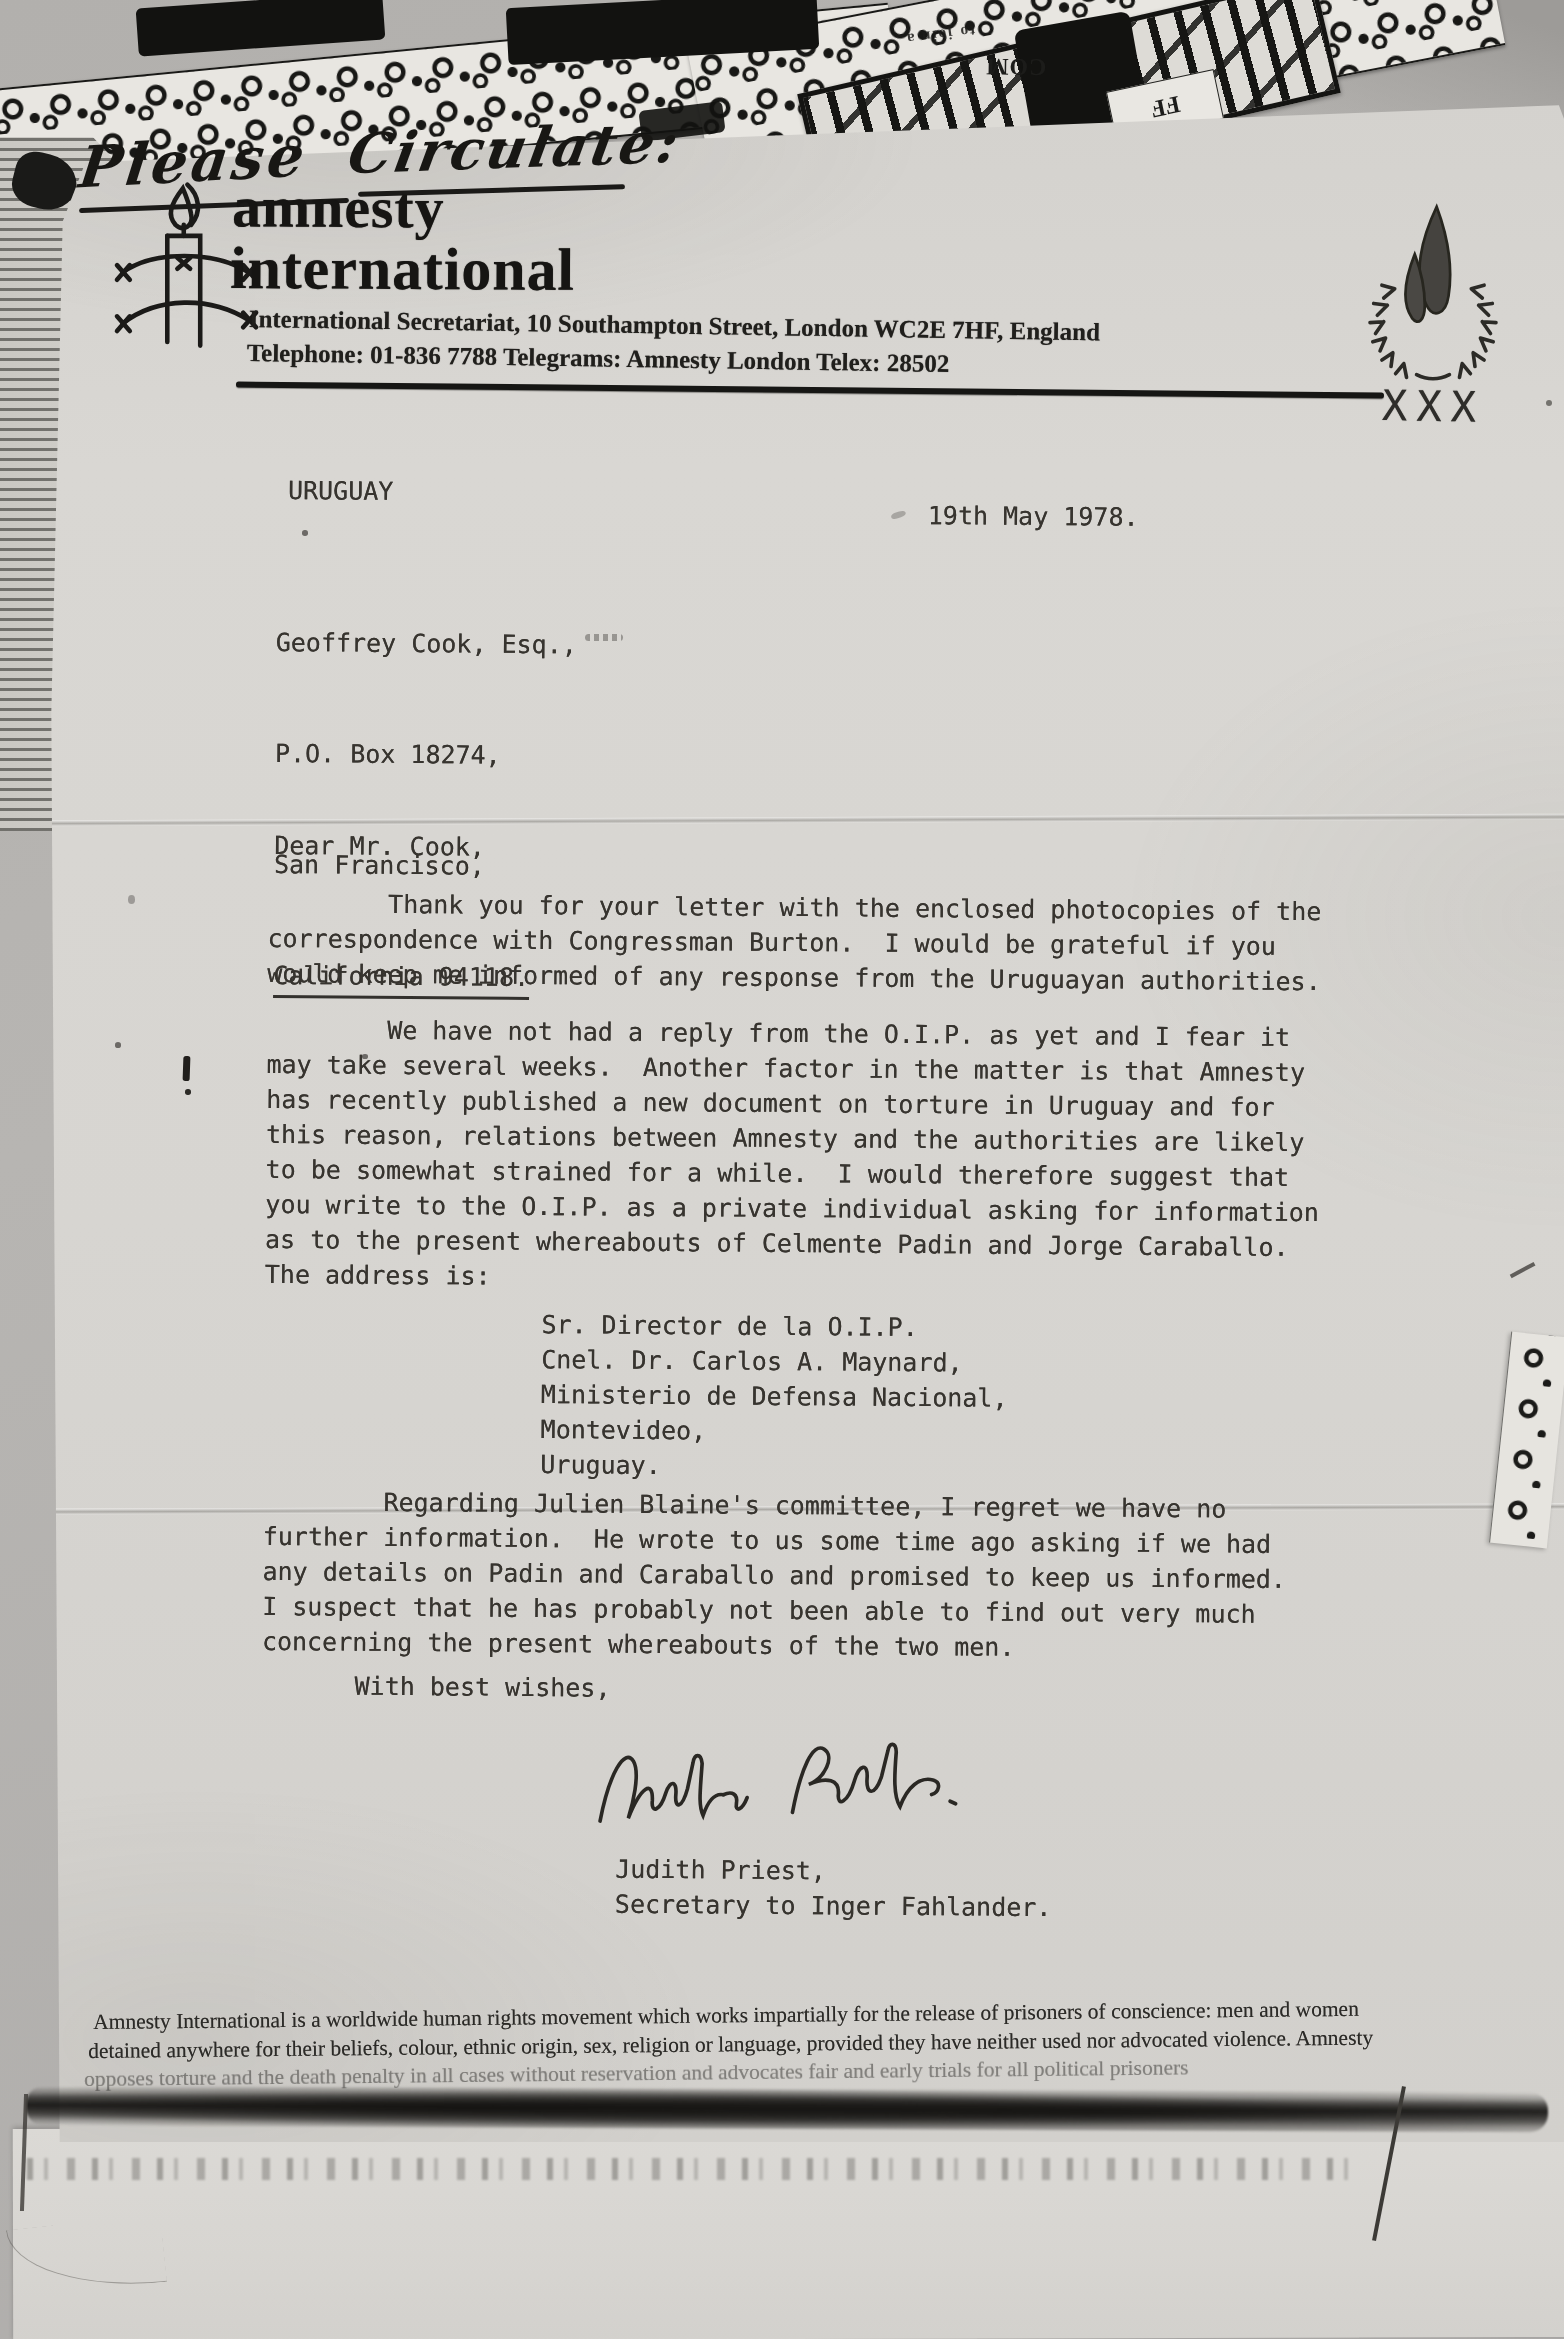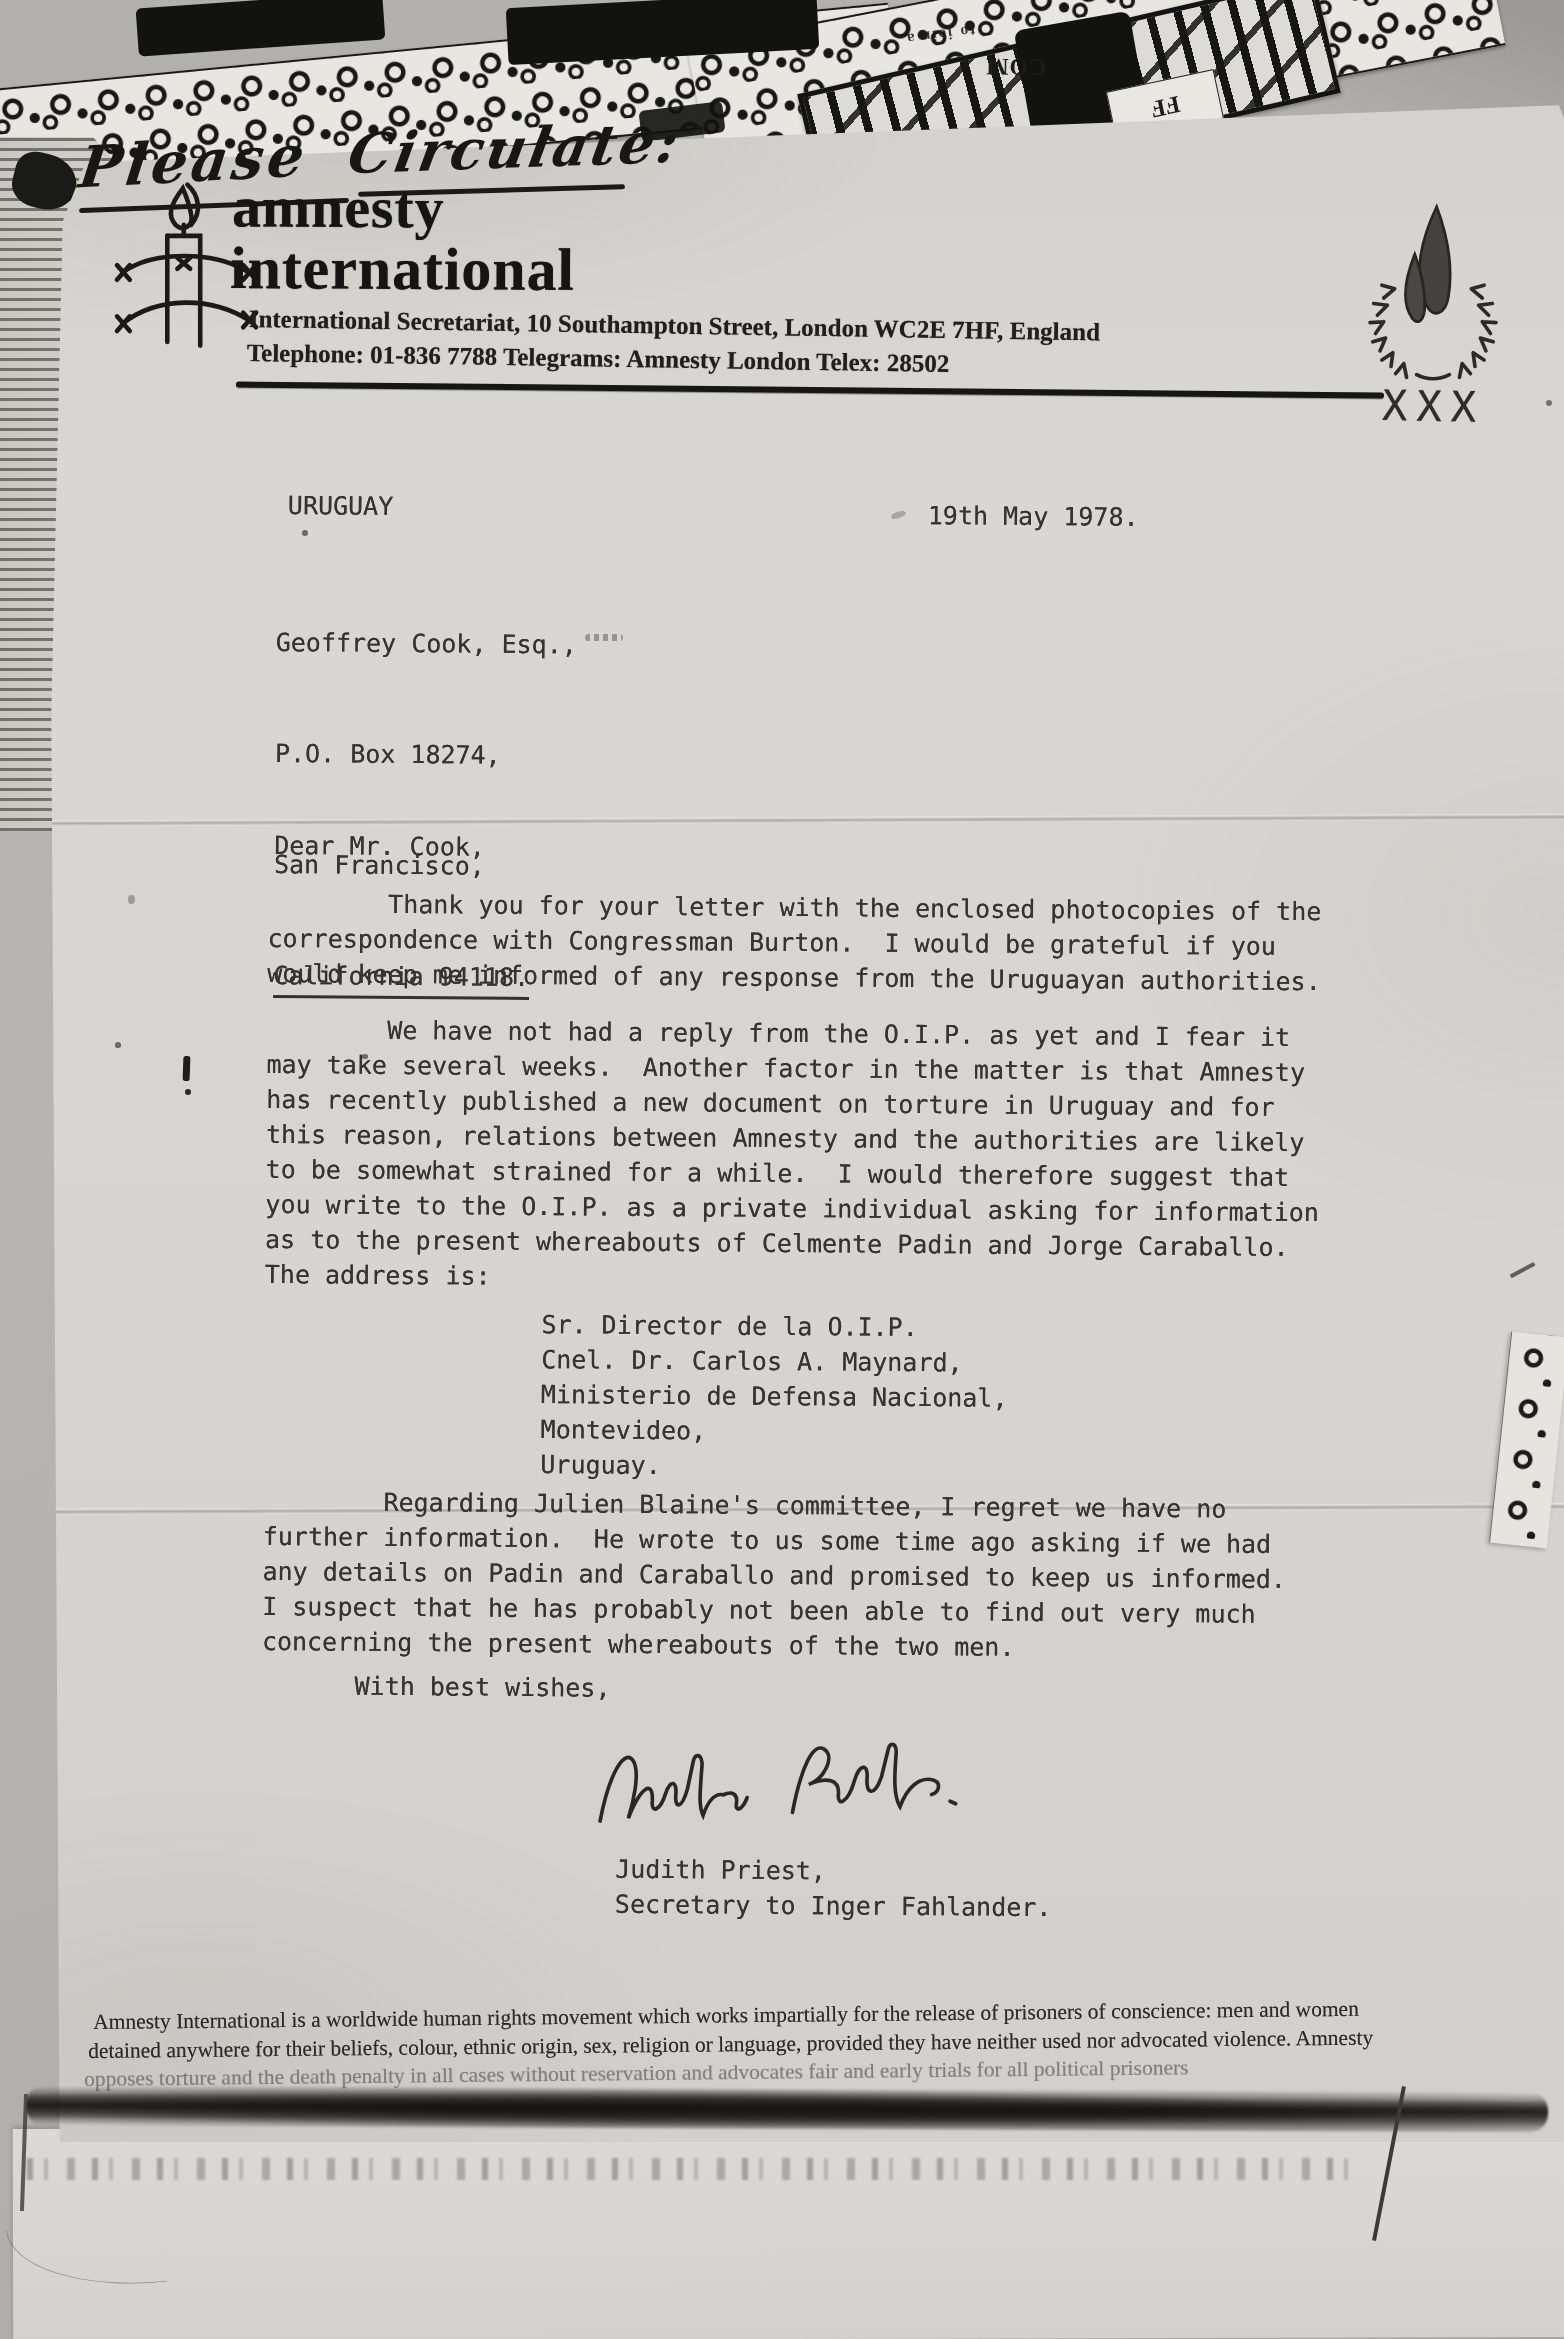--- a/index.html
+++ b/index.html
@@ -101,21 +101,21 @@
   .candle-logo{left:115px;top:181px;}
   .wreath-logo{left:1360px;top:201px;}
   .xxx{left:1382px;top:382px;font-family:"DejaVu Sans Mono",monospace;font-size:42px;
     color:#2e2d2a;letter-spacing:9.1px;transform:rotate(1deg);text-shadow:0 0 0.9px rgba(40,40,36,.6);}
   .xxx-dot{left:1546px;top:400px;width:6.4px;height:6.4px;background:rgba(50,48,44,.6);border-radius:50%;}
 
   .typed{font-family:"DejaVu Sans Mono",monospace;font-size:25px;line-height:35px;
     color:#37342f;white-space:pre;text-shadow:0 0 0.6px rgba(45,42,38,.8);
     transform-origin:left top;}
   .typed-layer{left:0;top:0;width:1564px;height:2339px;transform:rotate(.45deg);transform-origin:274px 493px;}
-  .subject{left:288px;top:488px;text-align:center;}
+  .subject{left:288px;top:473px;text-align:center;}
   .dateline{left:928px;top:493px;}
   .recipient{left:277px;top:550px;line-height:37px;}
   .recipient .rl{position:static;display:block;}
   .recipient .underlined{display:inline-block;border-bottom:3.7px solid #33312d;padding-bottom:0.9px;}
   .salutation{left:277px;top:828px;}
   .para1{left:271px;top:886px;}
   .para2{left:271px;top:1012px;}
   .oip{left:548px;top:1305px;}
   .para3{left:271px;top:1484px;}
   .closing{left:364px;top:1668px;}

